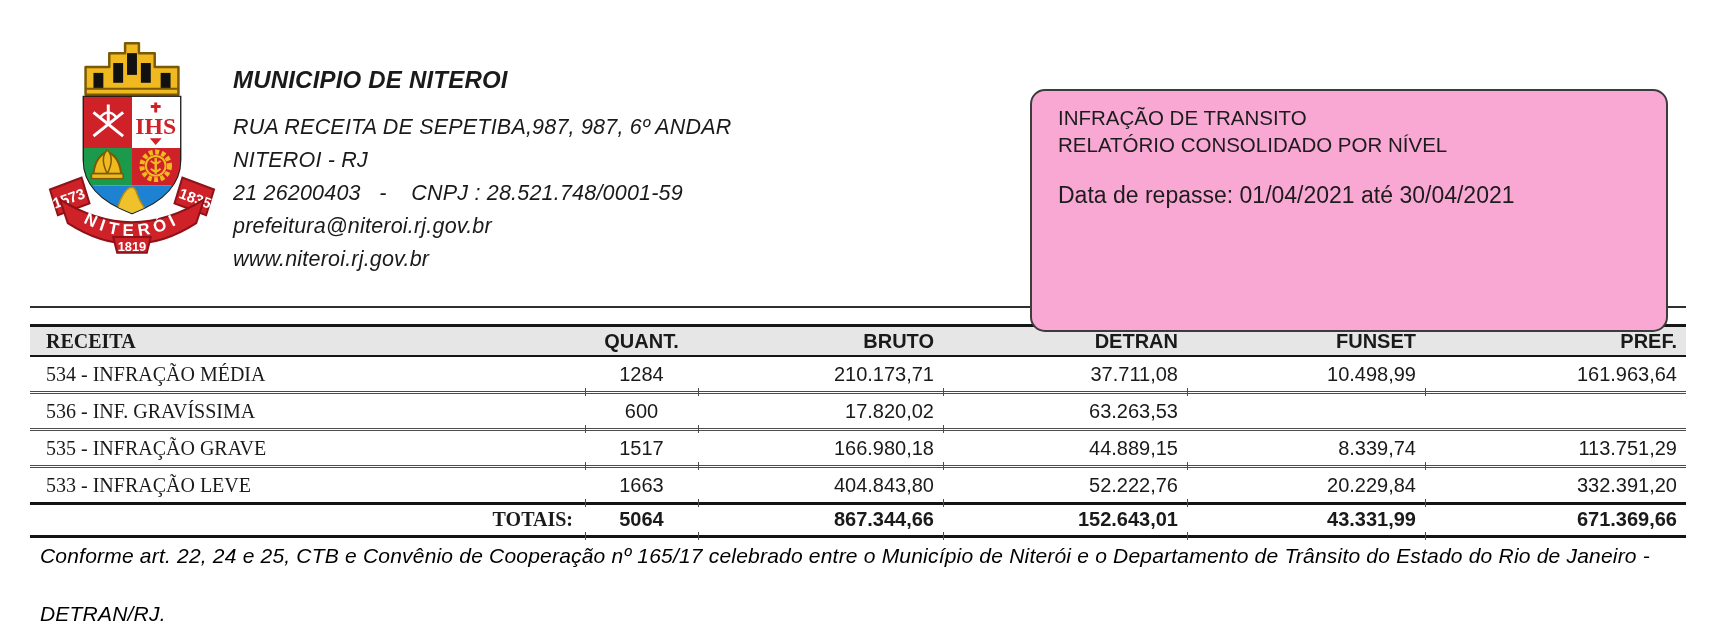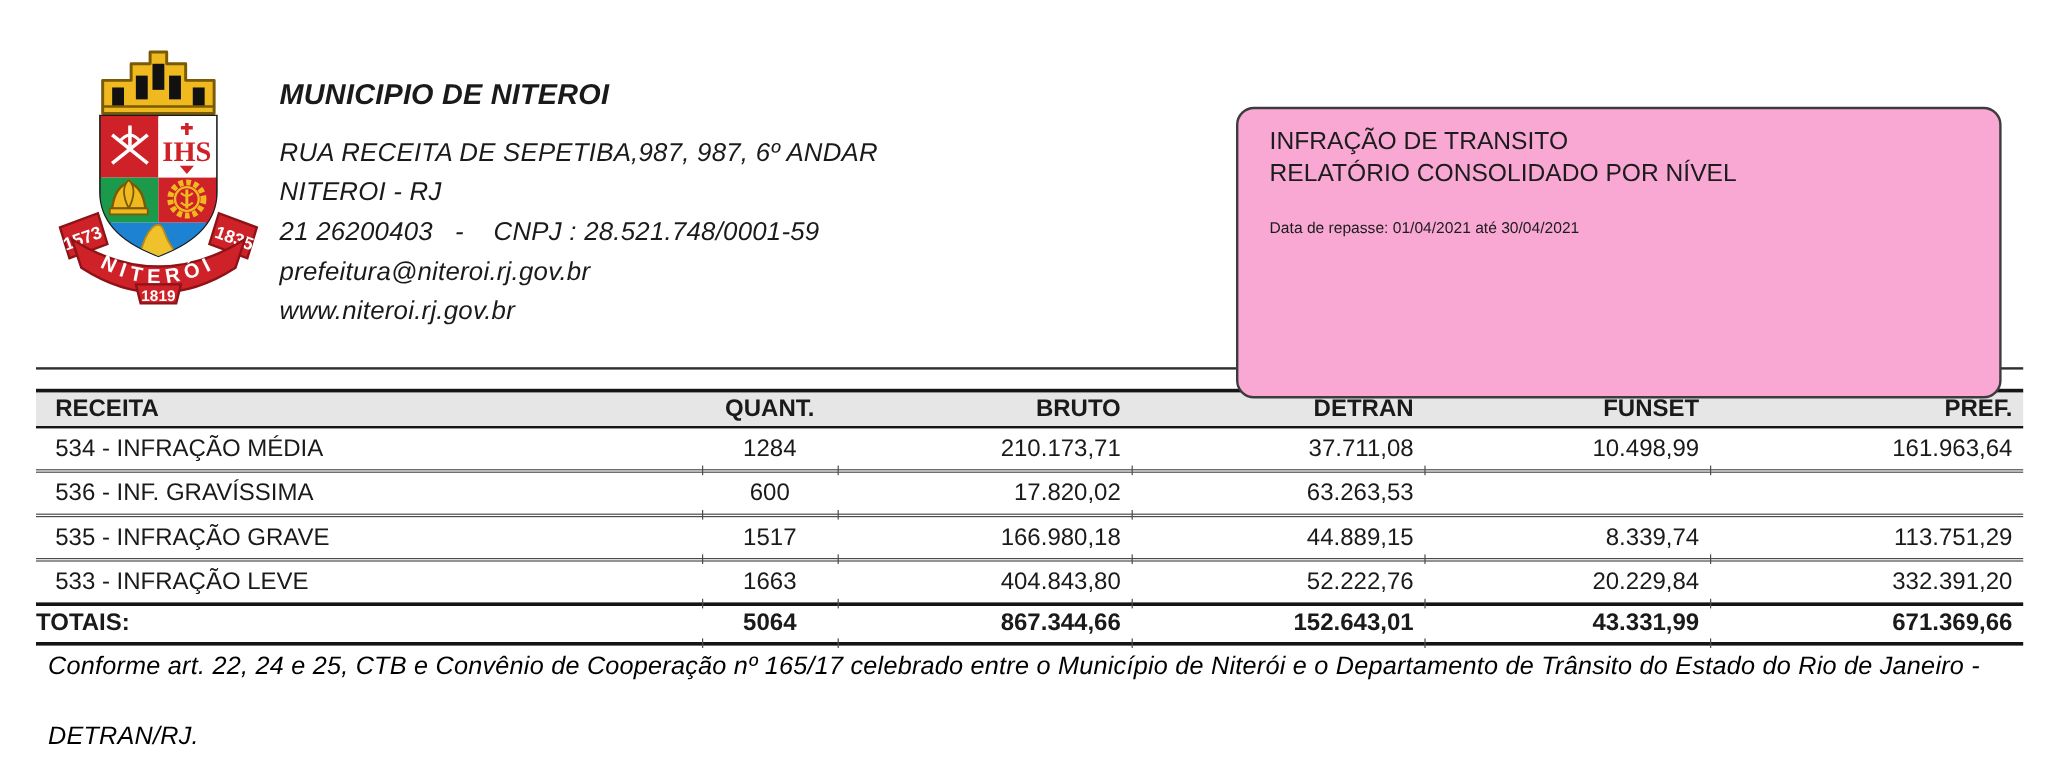--- a/index.html
+++ b/index.html
@@ -13,40 +13,40 @@
   .org-block{position:absolute;left:233px;top:66px;font-style:italic;}
   .org-name{font-size:24px;font-weight:bold;letter-spacing:.2px;margin-bottom:17px;}
   .org-line{font-size:21.5px;line-height:33px;white-space:pre;letter-spacing:.2px;}
 
   .report-box{
     position:absolute;left:1030px;top:65px;width:638px;height:243px;
     box-sizing:border-box;background:#f9a8d4;border:2px solid #3c3c3c;border-radius:15px;
     padding:13px 26px;z-index:2;margin-top:24px;
   }
   .report-box .title-line{font-size:20.5px;line-height:27px;color:#1c1c1c;}
-  .report-box .date-line{font-size:13px;margin-top:24px;color:#1c1c1c;}
+  .report-box .date-line{font-size:23px;margin-top:24px;color:#1c1c1c;}
 
   .top-rule{position:absolute;left:30px;top:306px;width:1656px;height:2px;background:#2f2f2f;z-index:1;}
 
   
   .rtable{position:absolute;left:30px;top:324px;width:1656px;font-size:20px;z-index:1;}
   .tr{
     display:grid;grid-template-columns:555px 113px 245px 244px 238px 261px;
     box-sizing:border-box;
   }
   .tr.head{
     background:#e6e6e6;border-top:3px solid #161616;border-bottom:2px solid #161616;
     height:33px;line-height:28px;font-weight:bold;
   }
   .tr.data{height:37px;line-height:34px;border-bottom:3px double #4c4c4c;}
   .tr.data.last{border-bottom:3px solid #141414;}
   .tr.totals{height:33px;line-height:29px;font-weight:bold;border-bottom:3px solid #141414;}
   .cell{position:relative;overflow:visible;white-space:nowrap;}
-  .cell.c0{padding-left:16px;text-align:left;}
-  .cell.c0.right{padding-left:0;padding-right:12px;}
+  .cell.c0{padding-left:16px;text-align:left;font-family:Liberation Serif, serif;}
+  .cell.c0.right{padding-left:0;padding-right:12px;text-align:right;}
   .cell.center{text-align:center;}
   .cell.num{text-align:right;padding-right:9px;}
   
   .tr.data .cell:not(:last-child)::after,
   .tr.totals .cell:not(:last-child)::after{
     content:"";position:absolute;right:-1px;bottom:-5px;width:1px;height:8px;background:#4c4c4c;
   }
 
   
   .foot-line{position:absolute;left:40px;font-style:italic;font-size:21px;letter-spacing:.2px;color:#000000;white-space:pre;}

